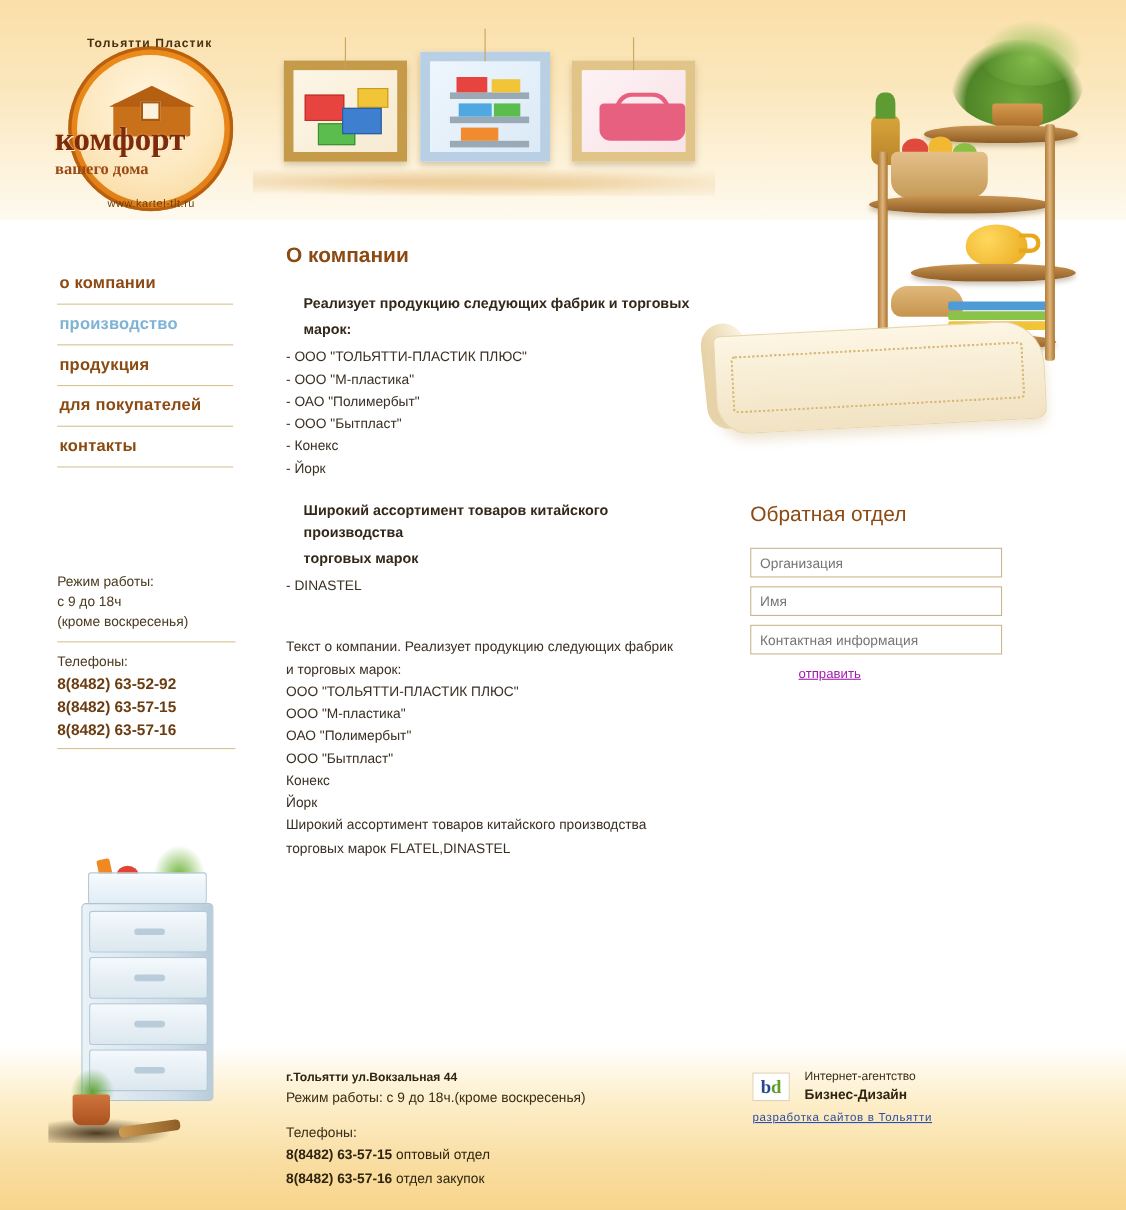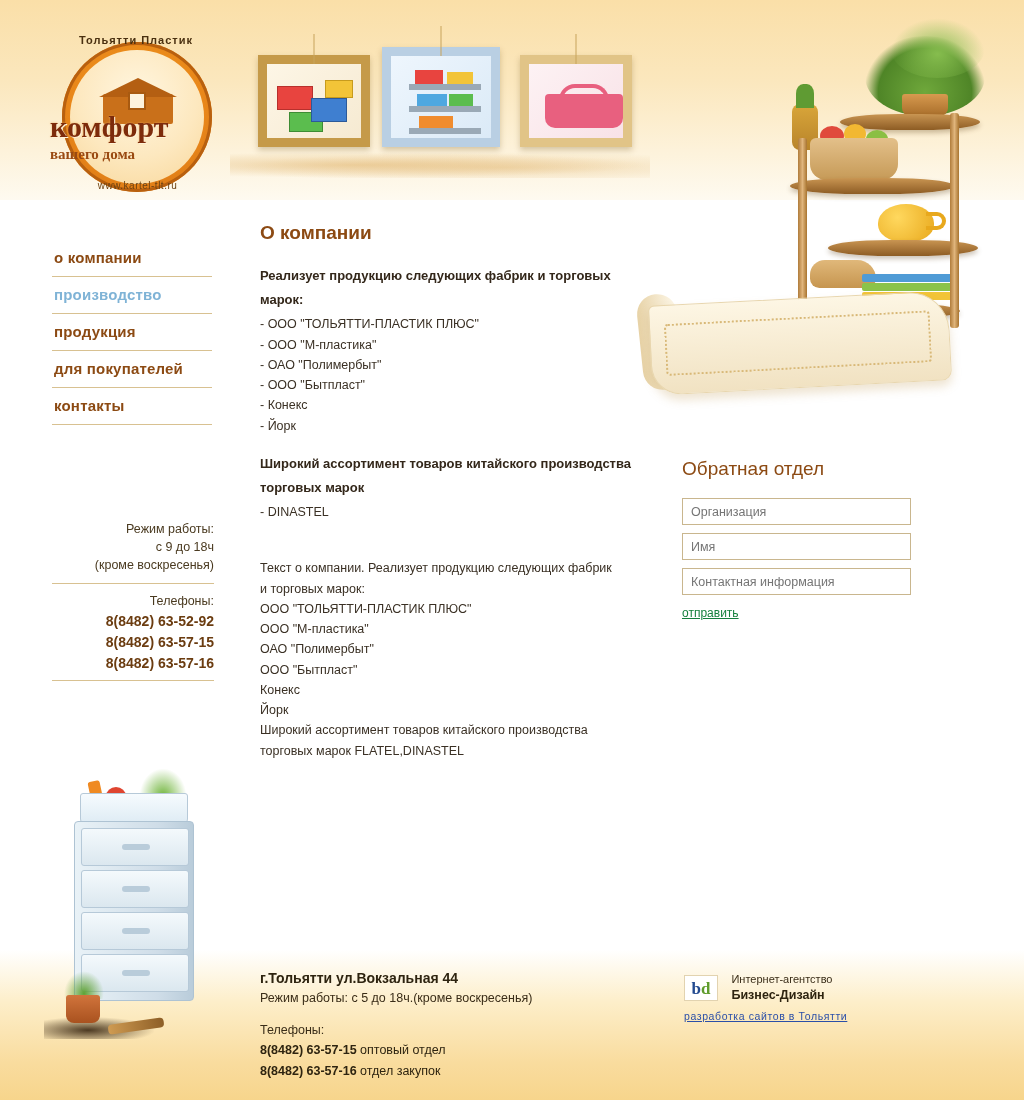--- a/index.html
+++ b/index.html
@@ -210,33 +210,33 @@
     display: block; padding: 9px 2px 10px 2px;
     border-bottom: 1px solid #d8c191;
     font-size: 15px; font-weight: bold; color: #8c4a13;
     text-decoration: none; letter-spacing: .2px;
   }
   .nav a.active { color: #7fb3d6; font-weight: bold; }
   .nav a.first { border-top: none; }
 
   .contacts-left {
     position: absolute; left: 52px; top: 520px; width: 162px;
-    font-size: 12.5px; color: #4a3a20; line-height: 1.45; text-align: right;
+    font-size: 12.5px; color: #4a3a20; line-height: 1.45;
   }
   .contacts-left .hr { border-bottom: 1px solid #d8c191; margin: 9px 0 8px; }
   .contacts-left .phone { font-size: 14px; font-weight: bold; color: #6b3c10; line-height: 1.5; }
   .contacts-left .phones-wrap { border-bottom: 1px solid #d8c191; padding-bottom: 6px; }
 
   
   .content { position: absolute; left: 260px; top: 222px; width: 380px; }
   .h1 {
     font-size: 19px; font-weight: bold; color: #8c4a13; margin: 0 0 22px 0;
     font-family: "Liberation Sans", sans-serif;
   }
-  .lead { font-size: 13px; font-weight: bold; color: #33271a; line-height: 1.55; margin-bottom: 4px; }
+  .lead { font-size: 13px; font-weight: bold; color: #33271a; line-height: 1.55; margin-bottom: 4px; margin-left: 16px; }
   .list-line { font-size: 12.5px; color: #3a3024; line-height: 1.62; }
   .block-gap { height: 18px; }
   .para { font-size: 12.5px; color: #3a3024; line-height: 1.62; }
 
   
   .feedback { position: absolute; left: 682px; top: 458px; width: 232px; }
   .feedback h2 {
     margin: 0 0 18px 0; font-size: 19px; font-weight: normal; color: #8c4a13;
   }
   .feedback input[type=text] {
@@ -245,23 +245,23 @@
     font-size: 12.5px; color: #9a9a9a; font-family: "Liberation Sans", sans-serif;
     outline: none;
   }
   .feedback textarea {
     display: block; width: 229px; height: 163px; margin-bottom: 8px;
     border: 1px solid #c9b68e; background: #fff; padding: 6px 8px;
     font-size: 12.5px; color: #9a9a9a; resize: none;
     font-family: "Liberation Sans", sans-serif; outline: none;
   }
   .feedback .submit {
-    display: inline-block; font-size: 12px; color: #15803d;
+    display: inline-block; font-size: 12px; color: #a21caf;
     text-decoration: underline; background: none; border: none;
-    padding: 0; cursor: pointer; font-family: "Liberation Sans", sans-serif;
+    padding: 0; cursor: pointer; font-family: "Liberation Sans", sans-serif; margin-left: 44px;
   }
 
   
   .drawers { position: absolute; left: 44px; bottom: 55px; width: 185px; height: 260px; }
   .drawers .unit {
     position: absolute; left: 30px; top: 36px; width: 120px; height: 180px;
     background: linear-gradient(to right,#e9f2f7,#cfdde8 70%,#b9ccda);
     border: 1px solid #aec3d3; border-radius: 4px;
   }
   .drawers .dr {
@@ -285,21 +285,21 @@
   .drawers .pot{position:absolute;left:22px;bottom:22px;width:34px;height:28px;background:linear-gradient(to bottom,#d1743c,#a9521f);border-radius:3px 3px 8px 8px;}
   .drawers .potplant{position:absolute;left:20px;bottom:46px;width:40px;height:28px;background:radial-gradient(ellipse at 50% 80%,#5fa235 0%,rgba(95,162,53,0) 70%);}
   .drawers .soil{position:absolute;left:0;bottom:6px;width:110px;height:22px;background:radial-gradient(ellipse at 40% 60%,#4d3a22 0%,rgba(77,58,34,0) 72%);}
   .drawers .shovel{position:absolute;left:64px;bottom:14px;width:56px;height:10px;background:linear-gradient(to right,#cf9b52,#8d5e26);border-radius:4px;transform:rotate(-8deg);}
 
   
   .footer-info {
     position: absolute; left: 260px; bottom: 18px; width: 420px;
     font-size: 12.5px; color: #3a2d18; line-height: 1.5;
   }
-  .footer-info .addr { font-weight: bold; font-size: 14px; color: #2e2410; }
+  .footer-info .addr { font-weight: bold; font-size: 11px; color: #2e2410; }
   .footer-info .hours { font-size: 12.5px; margin-bottom: 14px; }
   .footer-info .ph-title { font-size: 12.5px; }
   .footer-info .ph { font-weight: bold; font-size: 13.5px; color: #2e2410; line-height: 1.55; }
   .footer-info .ph span { font-weight: normal; font-size: 12.5px; }
 
   .agency { position: absolute; left: 684px; bottom: 78px; width: 250px; }
   .agency .bd {
     display: inline-block; vertical-align: middle;
     width: 34px; height: 26px; background: #fff; border: 1px solid #dcc da;
     border: 1px solid #e2d3b0;
@@ -476,21 +476,21 @@
       <div class="dr d4"></div>
     </div>
     <div class="soil"></div>
     <div class="potplant"></div>
     <div class="pot"></div>
     <div class="shovel"></div>
   </div>
 
   <div class="footer-info">
     <div class="addr">г.Тольятти ул.Вокзальная 44</div>
-    <div class="hours">Режим работы: с 5 до 18ч.(кроме воскресенья)</div>
+    <div class="hours">Режим работы: с 9 до 18ч.(кроме воскресенья)</div>
     <div class="ph-title">Телефоны:</div>
     <div class="ph">
       <span style="font-weight:bold">8(8482) 63-57-15</span><span> оптовый отдел</span>
     </div>
     <div class="ph">
       <span style="font-weight:bold">8(8482) 63-57-16</span><span> отдел закупок</span>
     </div>
   </div>
 
   <div class="agency">

